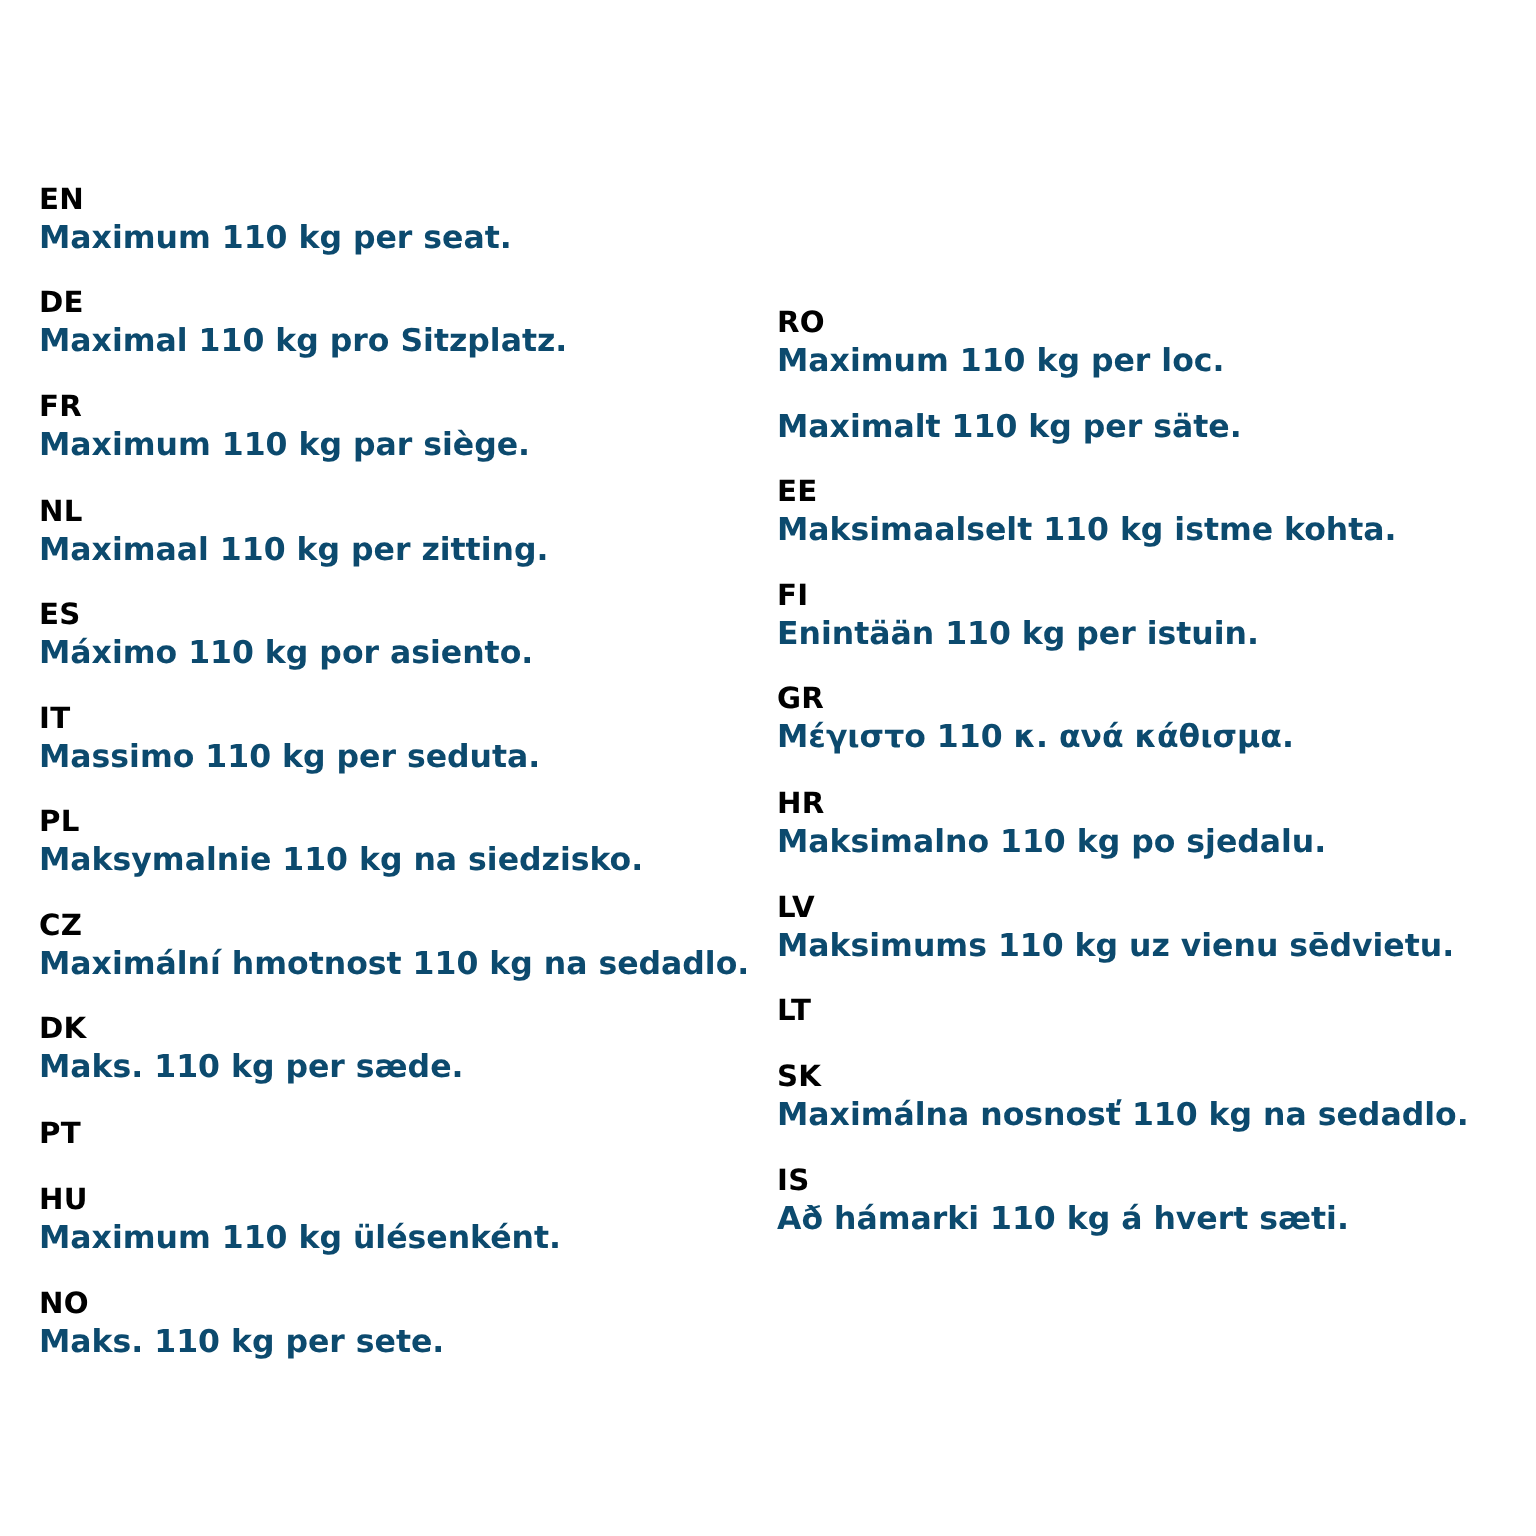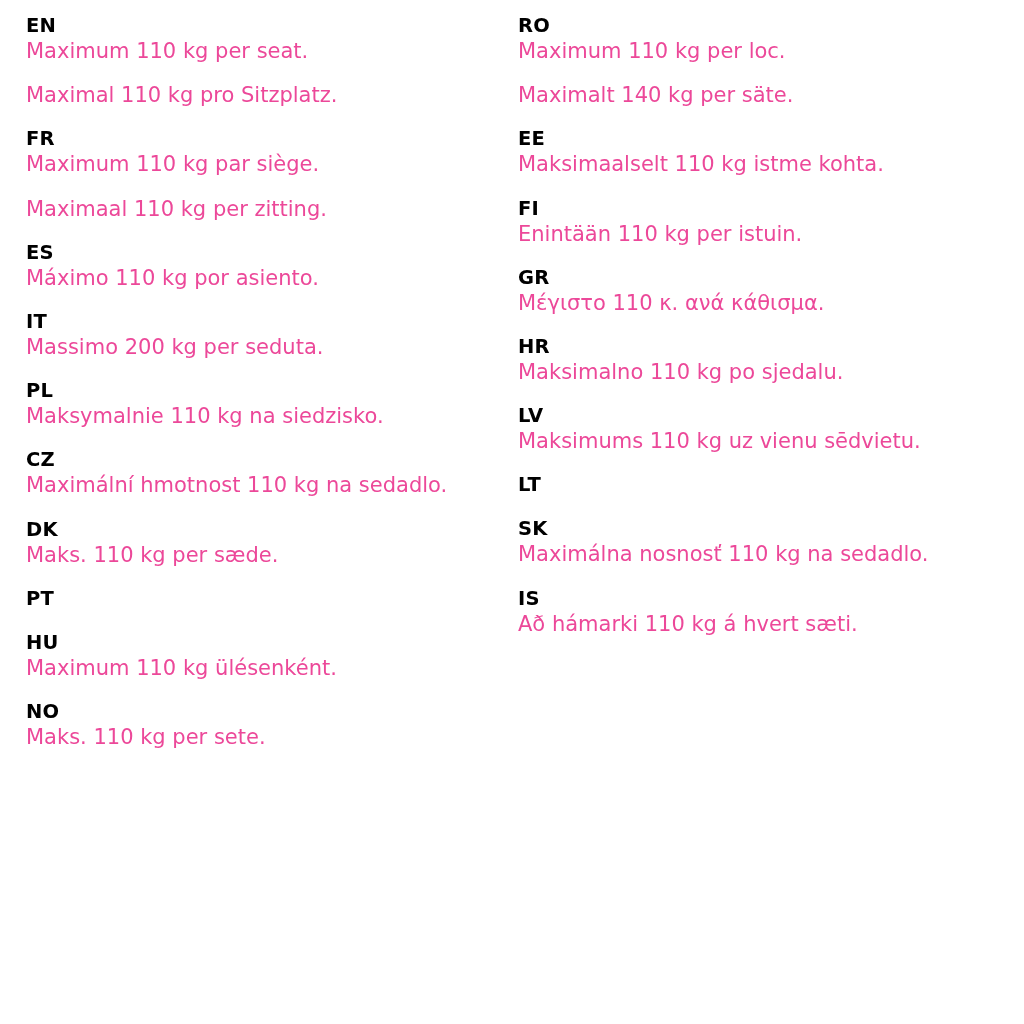--- a/index.html
+++ b/index.html
@@ -20,21 +20,21 @@
     height: 1024px;
     padding: 14px 22px 10px 26px;
     display: flex;
     flex-direction: row;
     gap: 0;
   }
   .column {
     box-sizing: border-box;
     display: flex;
     flex-direction: column;
-    justify-content: flex-start;
+    justify-content: center;
   }
   .column-left {
     width: 492px;
     padding-right: 8px;
   }
   .column-right {
     width: 484px;
   }
   .entry {
     margin: 0 0 19px 0;
@@ -45,54 +45,56 @@
   .lang-code {
     font-size: 19.5px;
     font-weight: bold;
     line-height: 1.18;
     letter-spacing: 0.2px;
     color: #000000;
     margin: 0 0 2px 0;
   }
   .lang-text {
     font-size: 21px;
-    font-weight: normal;
+    font-weight: bold;
     line-height: 1.2;
-    color: #ec4899;
+    color: #0c4a6e;
     margin: 0;
     white-space: nowrap;
   }
 </style>
 </head>
 <body>
 
 <div class="page">
 
   <div class="column column-left">
     <div class="entry">
       <div class="lang-code">EN</div>
       <div class="lang-text">Maximum 110 kg per seat.</div>
     </div>
     <div class="entry">
+      <div class="lang-code">DE</div>
       <div class="lang-text">Maximal 110 kg pro Sitzplatz.</div>
     </div>
     <div class="entry">
       <div class="lang-code">FR</div>
       <div class="lang-text">Maximum 110 kg par siège.</div>
     </div>
     <div class="entry">
+      <div class="lang-code">NL</div>
       <div class="lang-text">Maximaal 110 kg per zitting.</div>
     </div>
     <div class="entry">
       <div class="lang-code">ES</div>
       <div class="lang-text">Máximo 110 kg por asiento.</div>
     </div>
     <div class="entry">
       <div class="lang-code">IT</div>
-      <div class="lang-text">Massimo 200 kg per seduta.</div>
+      <div class="lang-text">Massimo 110 kg per seduta.</div>
     </div>
     <div class="entry">
       <div class="lang-code">PL</div>
       <div class="lang-text">Maksymalnie 110 kg na siedzisko.</div>
     </div>
     <div class="entry">
       <div class="lang-code">CZ</div>
       <div class="lang-text">Maximální hmotnost 110 kg na sedadlo.</div>
     </div>
     <div class="entry">
@@ -111,21 +113,21 @@
       <div class="lang-text">Maks. 110 kg per sete.</div>
     </div>
   </div>
 
   <div class="column column-right">
     <div class="entry">
       <div class="lang-code">RO</div>
       <div class="lang-text">Maximum 110 kg per loc.</div>
     </div>
     <div class="entry">
-      <div class="lang-text">Maximalt 140 kg per säte.</div>
+      <div class="lang-text">Maximalt 110 kg per säte.</div>
     </div>
     <div class="entry">
       <div class="lang-code">EE</div>
       <div class="lang-text">Maksimaalselt 110 kg istme kohta.</div>
     </div>
     <div class="entry">
       <div class="lang-code">FI</div>
       <div class="lang-text">Enintään 110 kg per istuin.</div>
     </div>
     <div class="entry">

